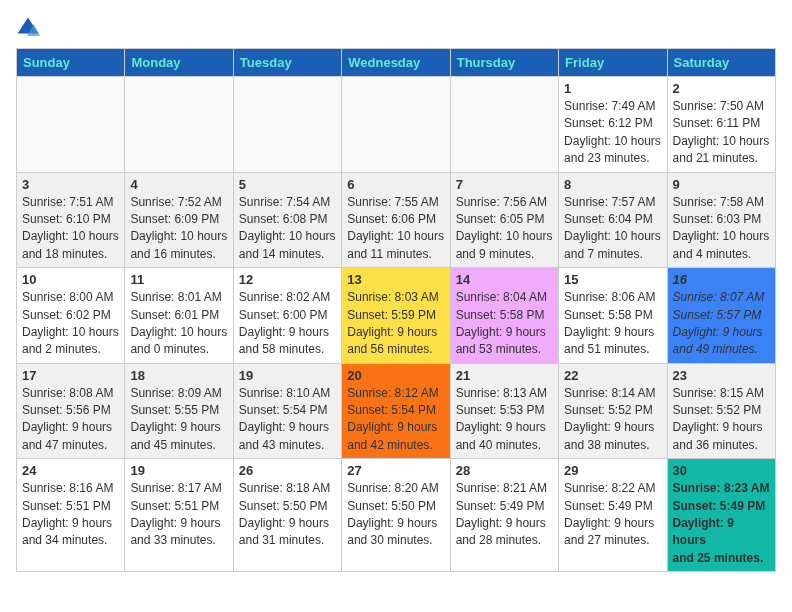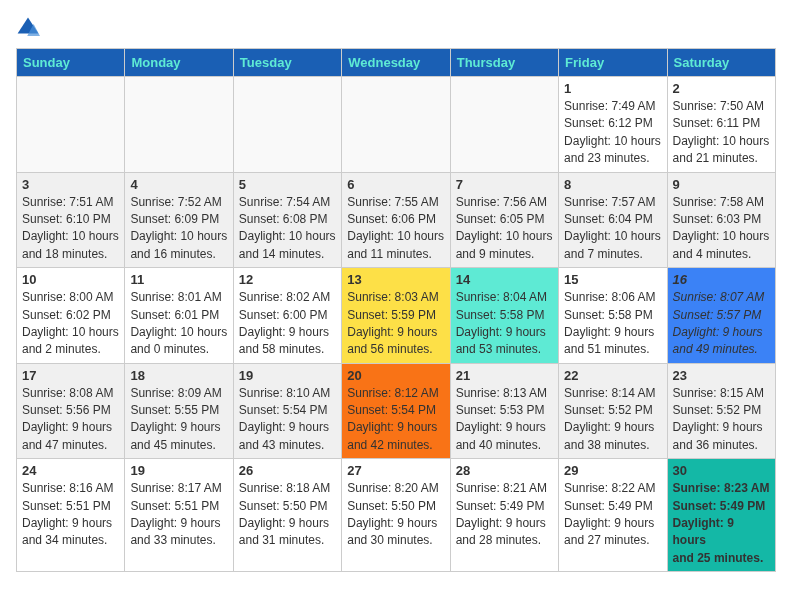--- a/index.html
+++ b/index.html
@@ -206,21 +206,21 @@
 Daylight: 9 hours
 and 58 minutes.</div>
         </td>
         <td style="background: #fde047;">
           <span class="day-number">13</span>
           <div class="day-info" style="white-space: pre-line;">Sunrise: 8:03 AM
 Sunset: 5:59 PM
 Daylight: 9 hours
 and 56 minutes.</div>
         </td>
-        <td style="background: #5eead4;">
+        <td style="background: #f0abfc;">
           <span class="day-number">14</span>
           <div class="day-info" style="white-space: pre-line;">Sunrise: 8:04 AM
 Sunset: 5:58 PM
 Daylight: 9 hours
 and 53 minutes.</div>
         </td>
         <td style="background: rgb(255, 255, 255);">
           <span class="day-number">15</span>
           <div class="day-info" style="white-space: pre-line;">Sunrise: 8:06 AM
 Sunset: 5:58 PM

